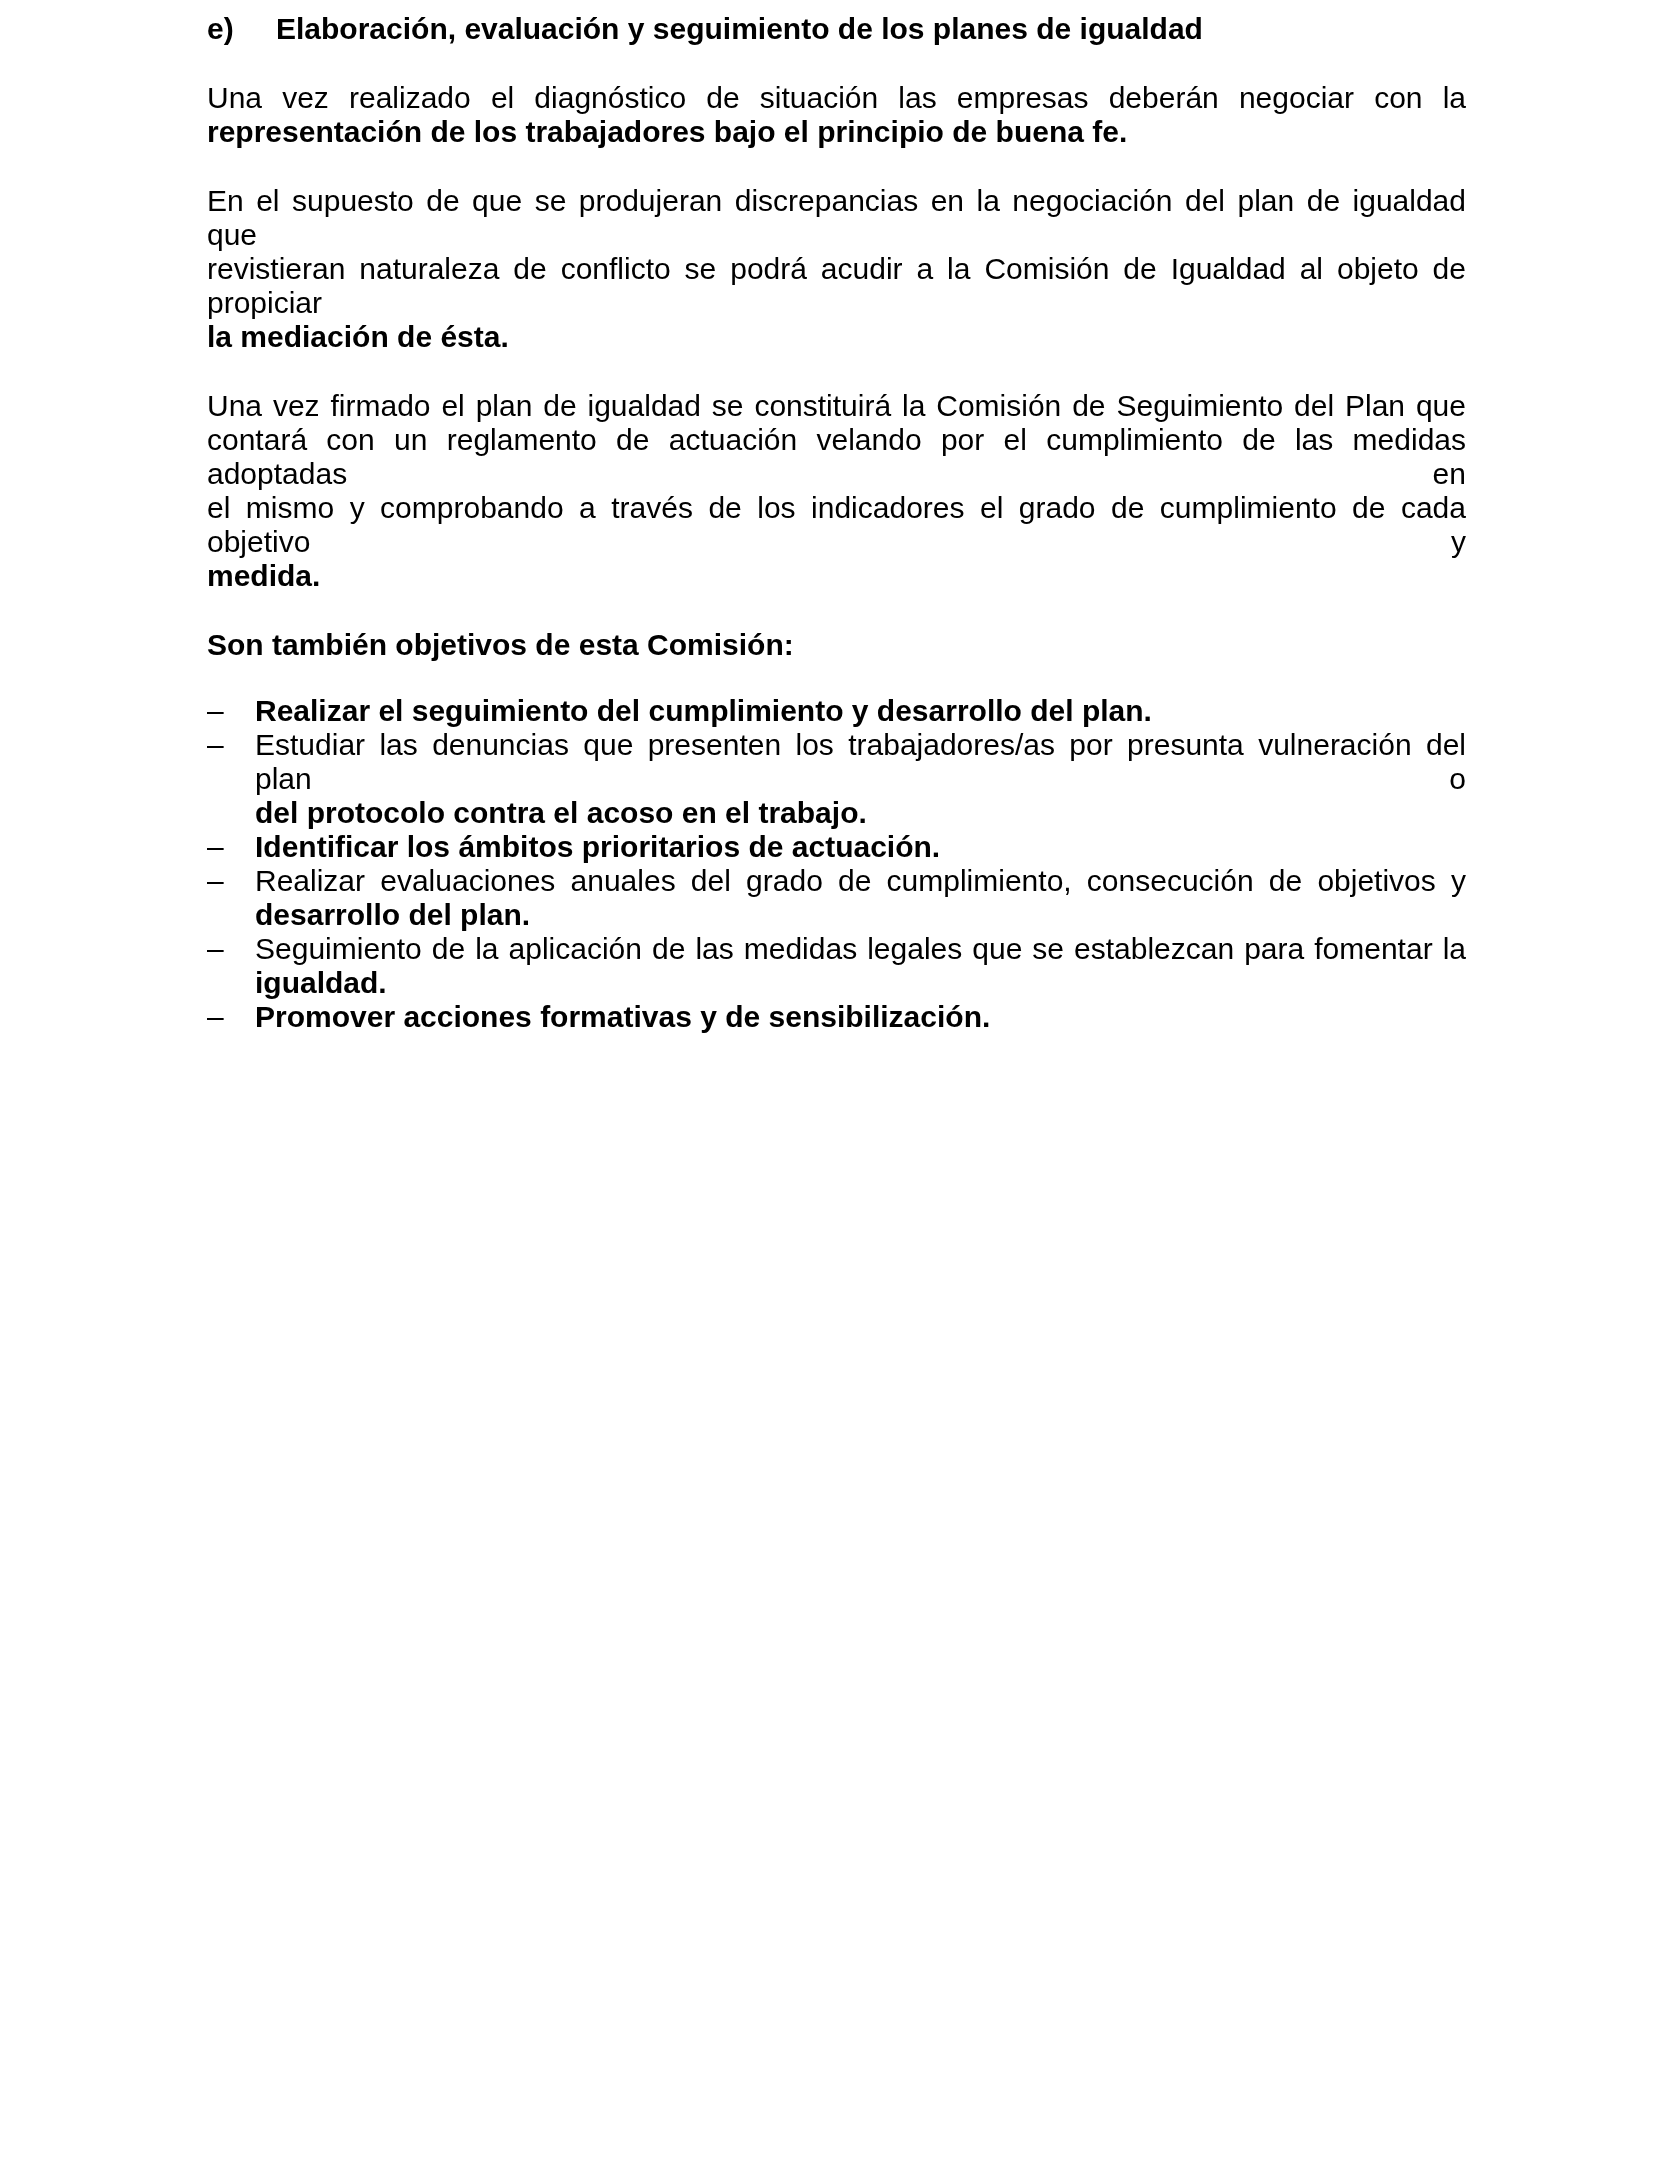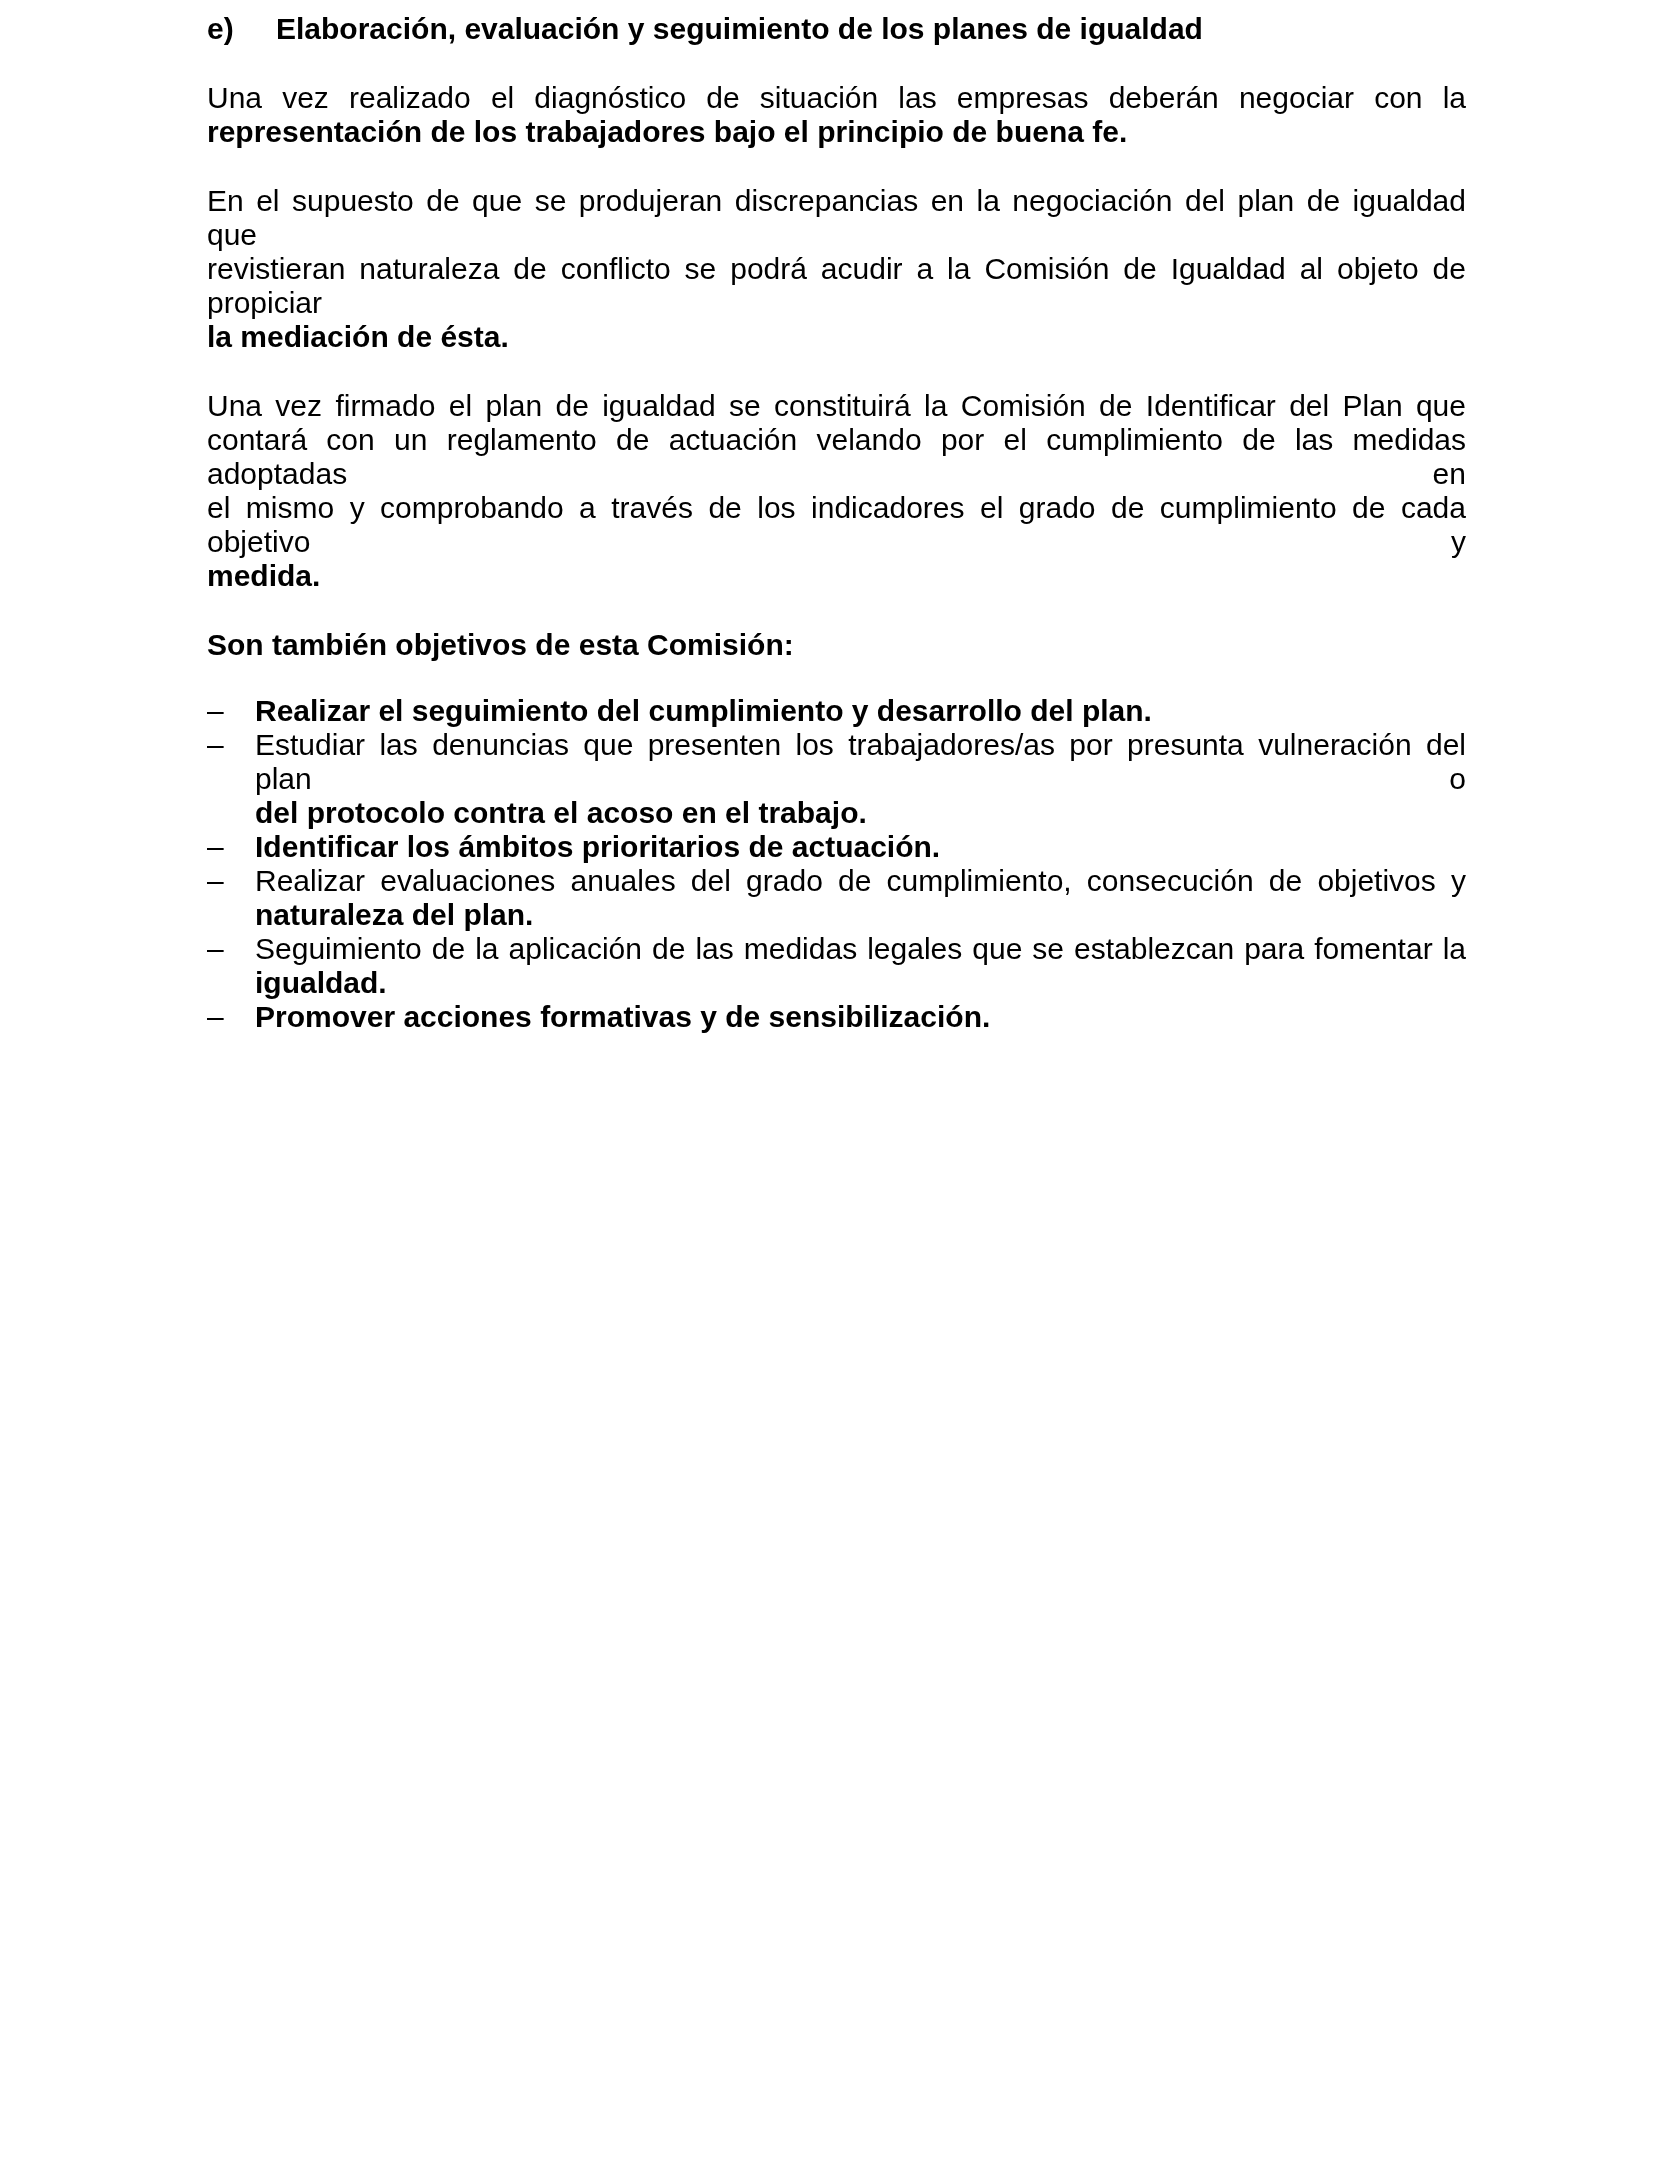--- a/index.html
+++ b/index.html
@@ -79,21 +79,21 @@
         <div class="paragraph">
           <div class="pline">Una vez realizado el diagnóstico de situación las empresas deberán negociar con la</div>
           <div class="pline last">representación de los trabajadores bajo el principio de buena fe.</div>
         </div>
         <div class="paragraph">
           <div class="pline">En el supuesto de que se produjeran discrepancias en la negociación del plan de igualdad que</div>
           <div class="pline">revistieran naturaleza de conflicto se podrá acudir a la Comisión de Igualdad al objeto de propiciar</div>
           <div class="pline last">la mediación de ésta.</div>
         </div>
         <div class="paragraph">
-          <div class="pline">Una vez firmado el plan de igualdad se constituirá la Comisión de Identificar del Plan que</div>
+          <div class="pline">Una vez firmado el plan de igualdad se constituirá la Comisión de Seguimiento del Plan que</div>
           <div class="pline">contará con un reglamento de actuación velando por el cumplimiento de las medidas adoptadas en</div>
           <div class="pline">el mismo y comprobando a través de los indicadores el grado de cumplimiento de cada objetivo y</div>
           <div class="pline last">medida.</div>
         </div>
         <div class="paragraph">
           <div class="pline last">Son también objetivos de esta Comisión:</div>
         </div>
       </section>
 
     <section id="bullets" class="bullet-list">
@@ -113,21 +113,21 @@
         <div class="bullet-row">
           <span class="marker">–</span>
           <div class="btext">
             <div class="pline last">Identificar los ámbitos prioritarios de actuación.</div>
           </div>
         </div>
         <div class="bullet-row">
           <span class="marker">–</span>
           <div class="btext">
             <div class="pline">Realizar evaluaciones anuales del grado de cumplimiento, consecución de objetivos y</div>
-            <div class="pline last">naturaleza del plan.</div>
+            <div class="pline last">desarrollo del plan.</div>
           </div>
         </div>
         <div class="bullet-row">
           <span class="marker">–</span>
           <div class="btext">
             <div class="pline">Seguimiento de la aplicación de las medidas legales que se establezcan para fomentar la</div>
             <div class="pline last">igualdad.</div>
           </div>
         </div>
         <div class="bullet-row">

